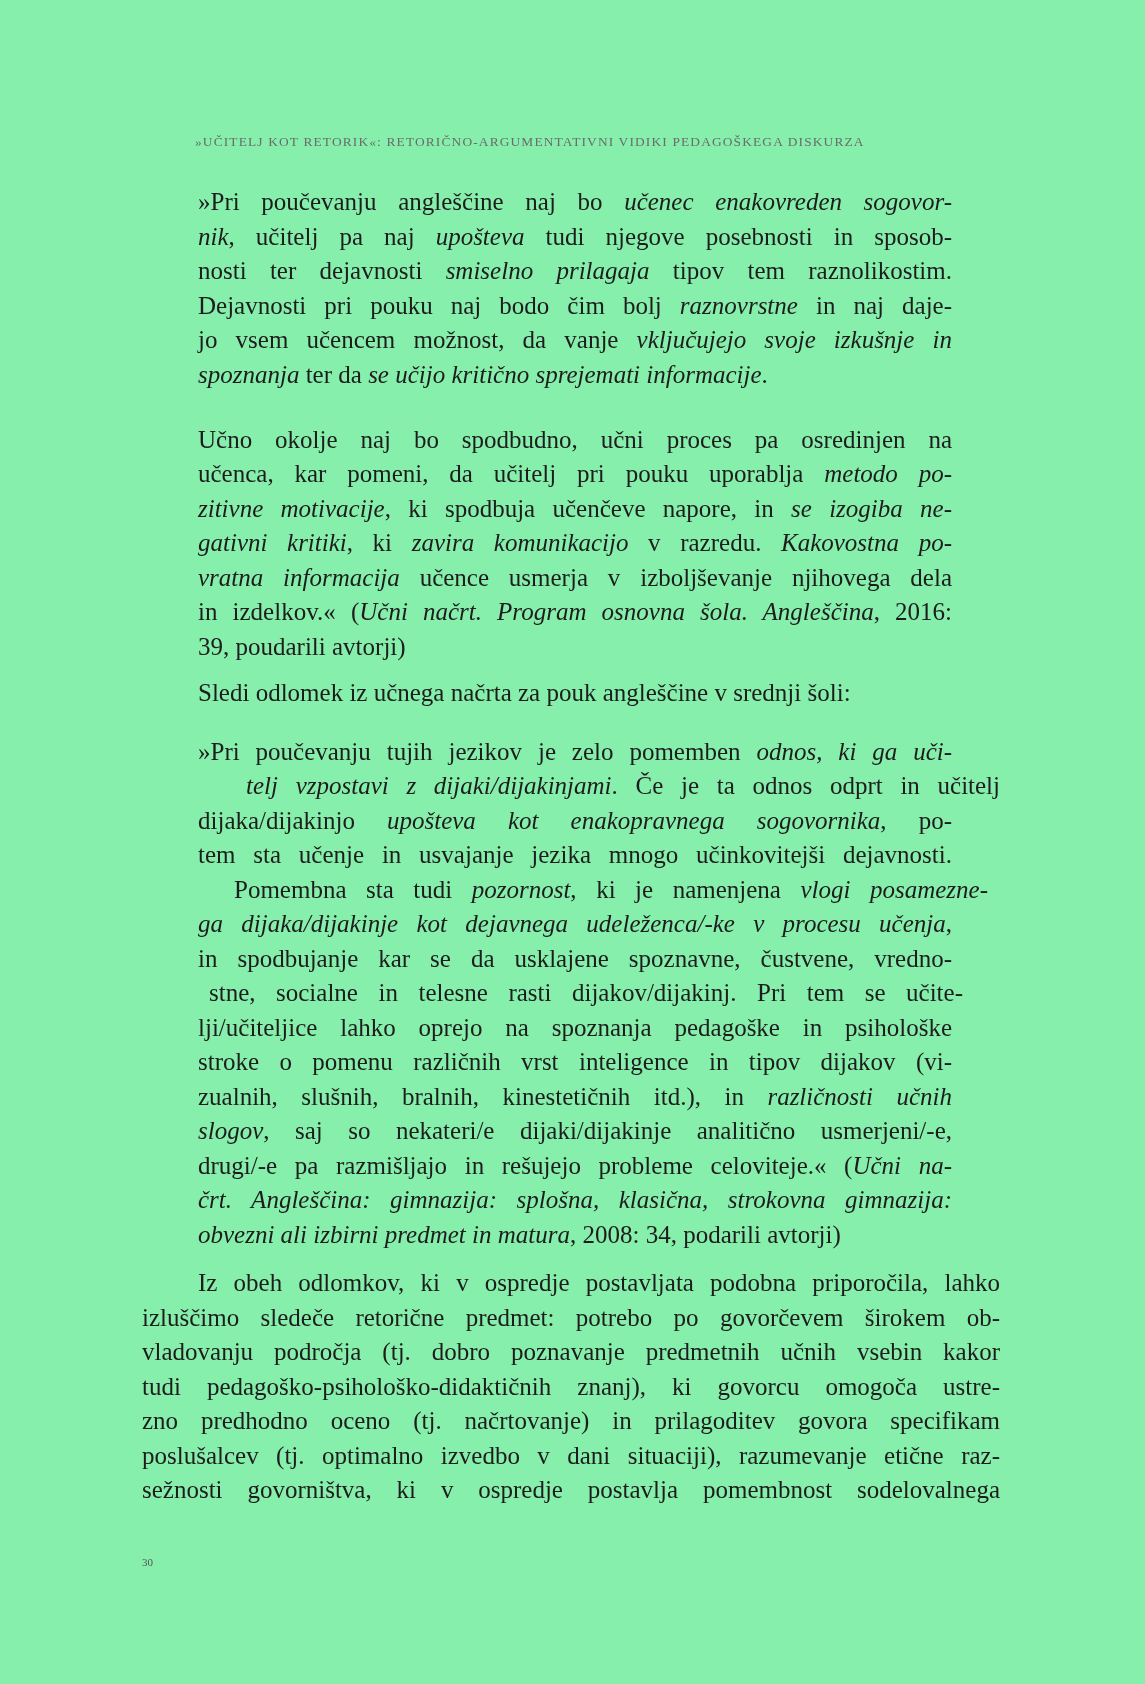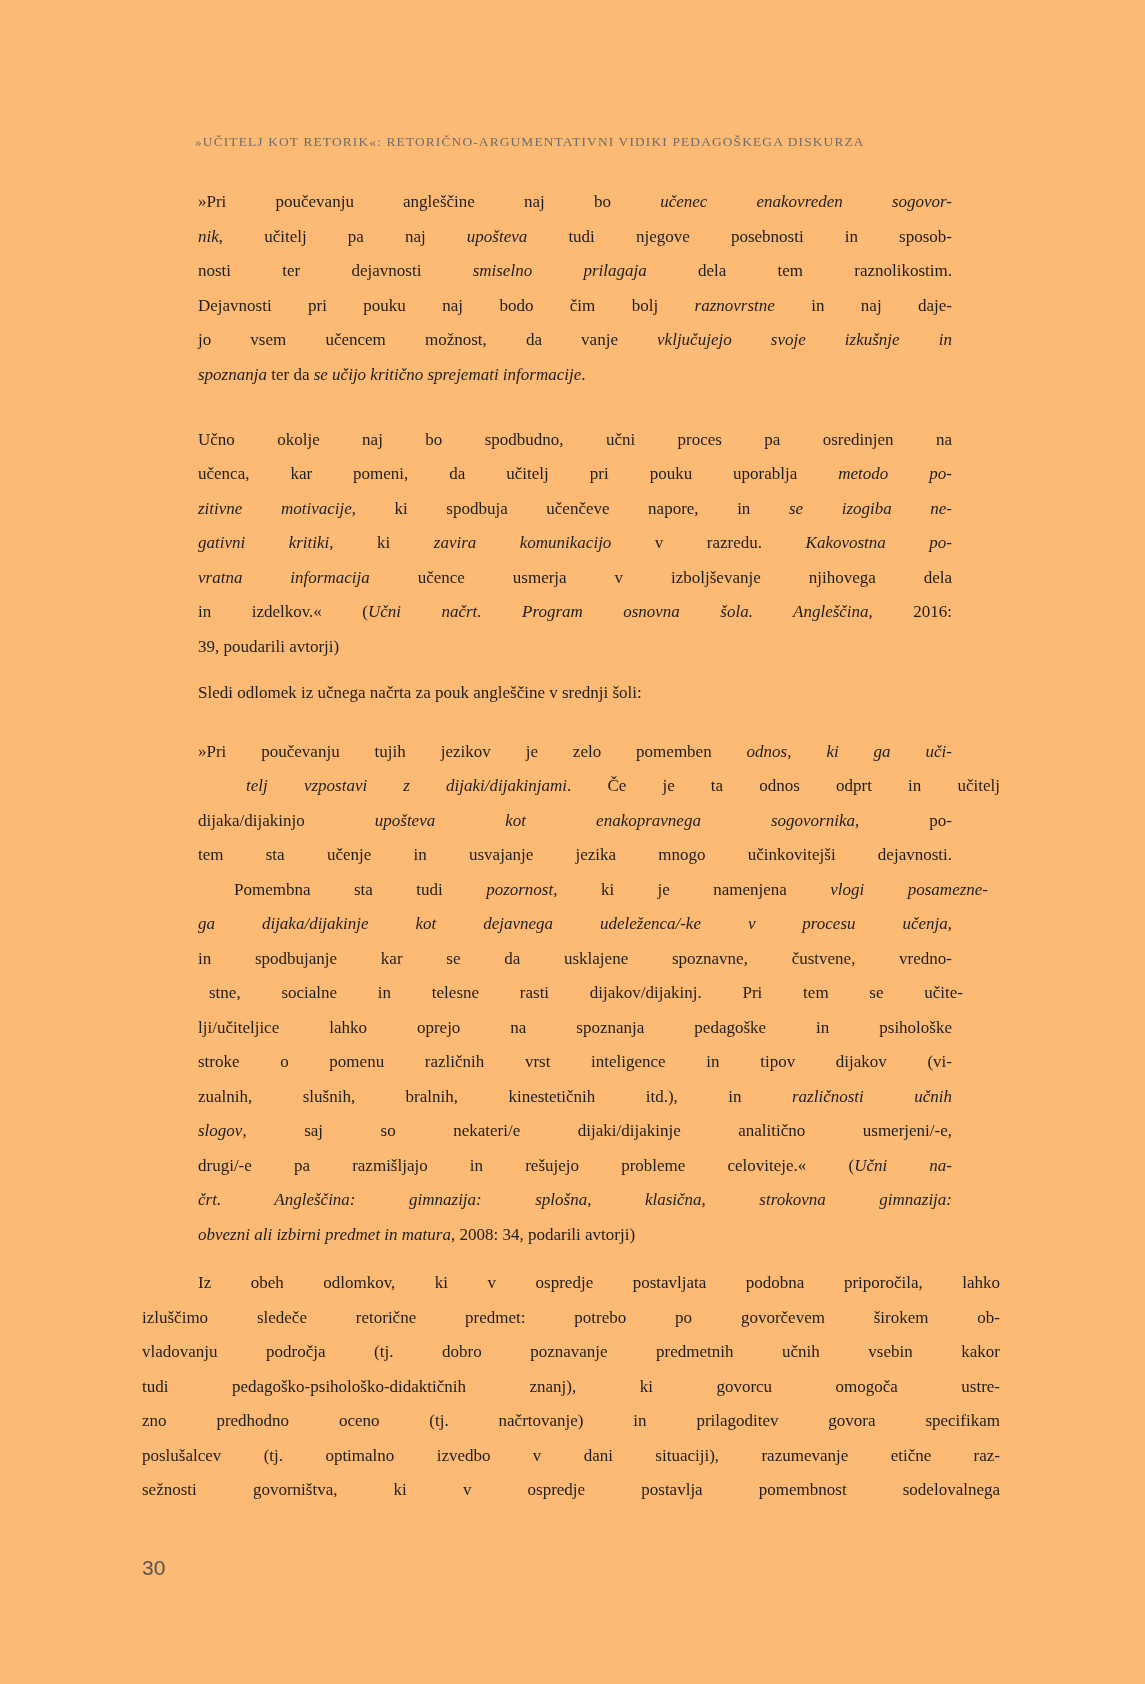--- a/index.html
+++ b/index.html
@@ -1,52 +1,52 @@
 <!DOCTYPE html>
 <html><head>
 <meta charset="utf-8">
 <style>
   html, body { margin: 0; padding: 0; background: #ffffff; }
   body { width: 1145px; height: 1684px; position: relative; overflow: hidden; }
-  .page { position: absolute; left: 0; top: 0; width: 1145px; height: 1684px; background: #fdba74; }
+  .page { position: absolute; left: 0; top: 0; width: 1145px; height: 1684px; background: #86efac; }
   .running-head {
     position: absolute; left: 195px; top: 134px; width: 760px;
     font-family: "Liberation Serif", "DejaVu Serif", serif;
     font-size: 13.4px; letter-spacing: 1.15px; color: #6b6b6b;
     white-space: nowrap;
   }
   .line {
     position: absolute;
     font-family: "Liberation Serif", "DejaVu Serif", serif;
-    font-size: 17px; color: #1d1d1d;
+    font-size: 25px; color: #1d1d1d;
     white-space: nowrap;
     text-align: justify; text-align-last: justify;
     line-height: 30px; height: 30px;
   }
   .line.last { text-align-last: left; }
   .blk { left: 198px; width: 754px; }
   .body { left: 142px; width: 858px; }
   .body.indent { left: 198px; width: 802px; }
   .line i { font-style: italic; }
   .folio {
     position: absolute; left: 142px; top: 1556px;
-    font-family: Liberation Sans, sans-serif;
-    font-size: 21px; color: #555; text-align: right;
+    font-family: Liberation Serif, serif;
+    font-size: 11px; color: #555; text-align: right;
   }
 </style>
 </head>
 <body>
 
 <div class="page">
   <div class="running-head">»UČITELJ KOT RETORIK«: RETORIČNO-ARGUMENTATIVNI VIDIKI PEDAGOŠKEGA DISKURZA</div>
   <div id="content">
       <div>
         <div class="line blk" style="top: 187px;"><span>»Pri poučevanju angleščine naj bo </span><i>učenec enakovreden sogovor-</i></div>
         <div class="line blk" style="top: 222px;"><i>nik</i><span>, učitelj pa naj </span><i>upošteva</i><span> tudi njegove posebnosti in sposob-</span></div>
-        <div class="line blk" style="top: 256px;"><span>nosti ter dejavnosti </span><i>smiselno prilagaja</i><span> dela tem raznolikostim.</span></div>
+        <div class="line blk" style="top: 256px;"><span>nosti ter dejavnosti </span><i>smiselno prilagaja</i><span> tipov tem raznolikostim.</span></div>
         <div class="line blk" style="top: 291px;"><span>Dejavnosti pri pouku naj bodo čim bolj </span><i>raznovrstne</i><span> in naj daje-</span></div>
         <div class="line blk" style="top: 325px;"><span>jo vsem učencem možnost, da vanje </span><i>vključujejo svoje izkušnje in</i></div>
         <div class="line blk last" style="top: 360px;"><i>spoznanja</i><span> ter da </span><i>se učijo kritično sprejemati informacije</i><span>.</span></div>
       </div>
       <div>
         <div class="line blk" style="top: 425px;"><span>Učno okolje naj bo spodbudno, učni proces pa osredinjen na</span></div>
         <div class="line blk" style="top: 459px;"><span>učenca, kar pomeni, da učitelj pri pouku uporablja </span><i>metodo po-</i></div>
         <div class="line blk" style="top: 494px;"><i>zitivne motivacije</i><span>, ki spodbuja učenčeve napore, in </span><i>se izogiba ne-</i></div>
         <div class="line blk" style="top: 528px;"><i>gativni kritiki</i><span>, ki </span><i>zavira komunikacijo</i><span> v razredu. </span><i>Kakovostna po-</i></div>
         <div class="line blk" style="top: 563px;"><i>vratna informacija</i><span> učence usmerja v izboljševanje njihovega dela</span></div>

